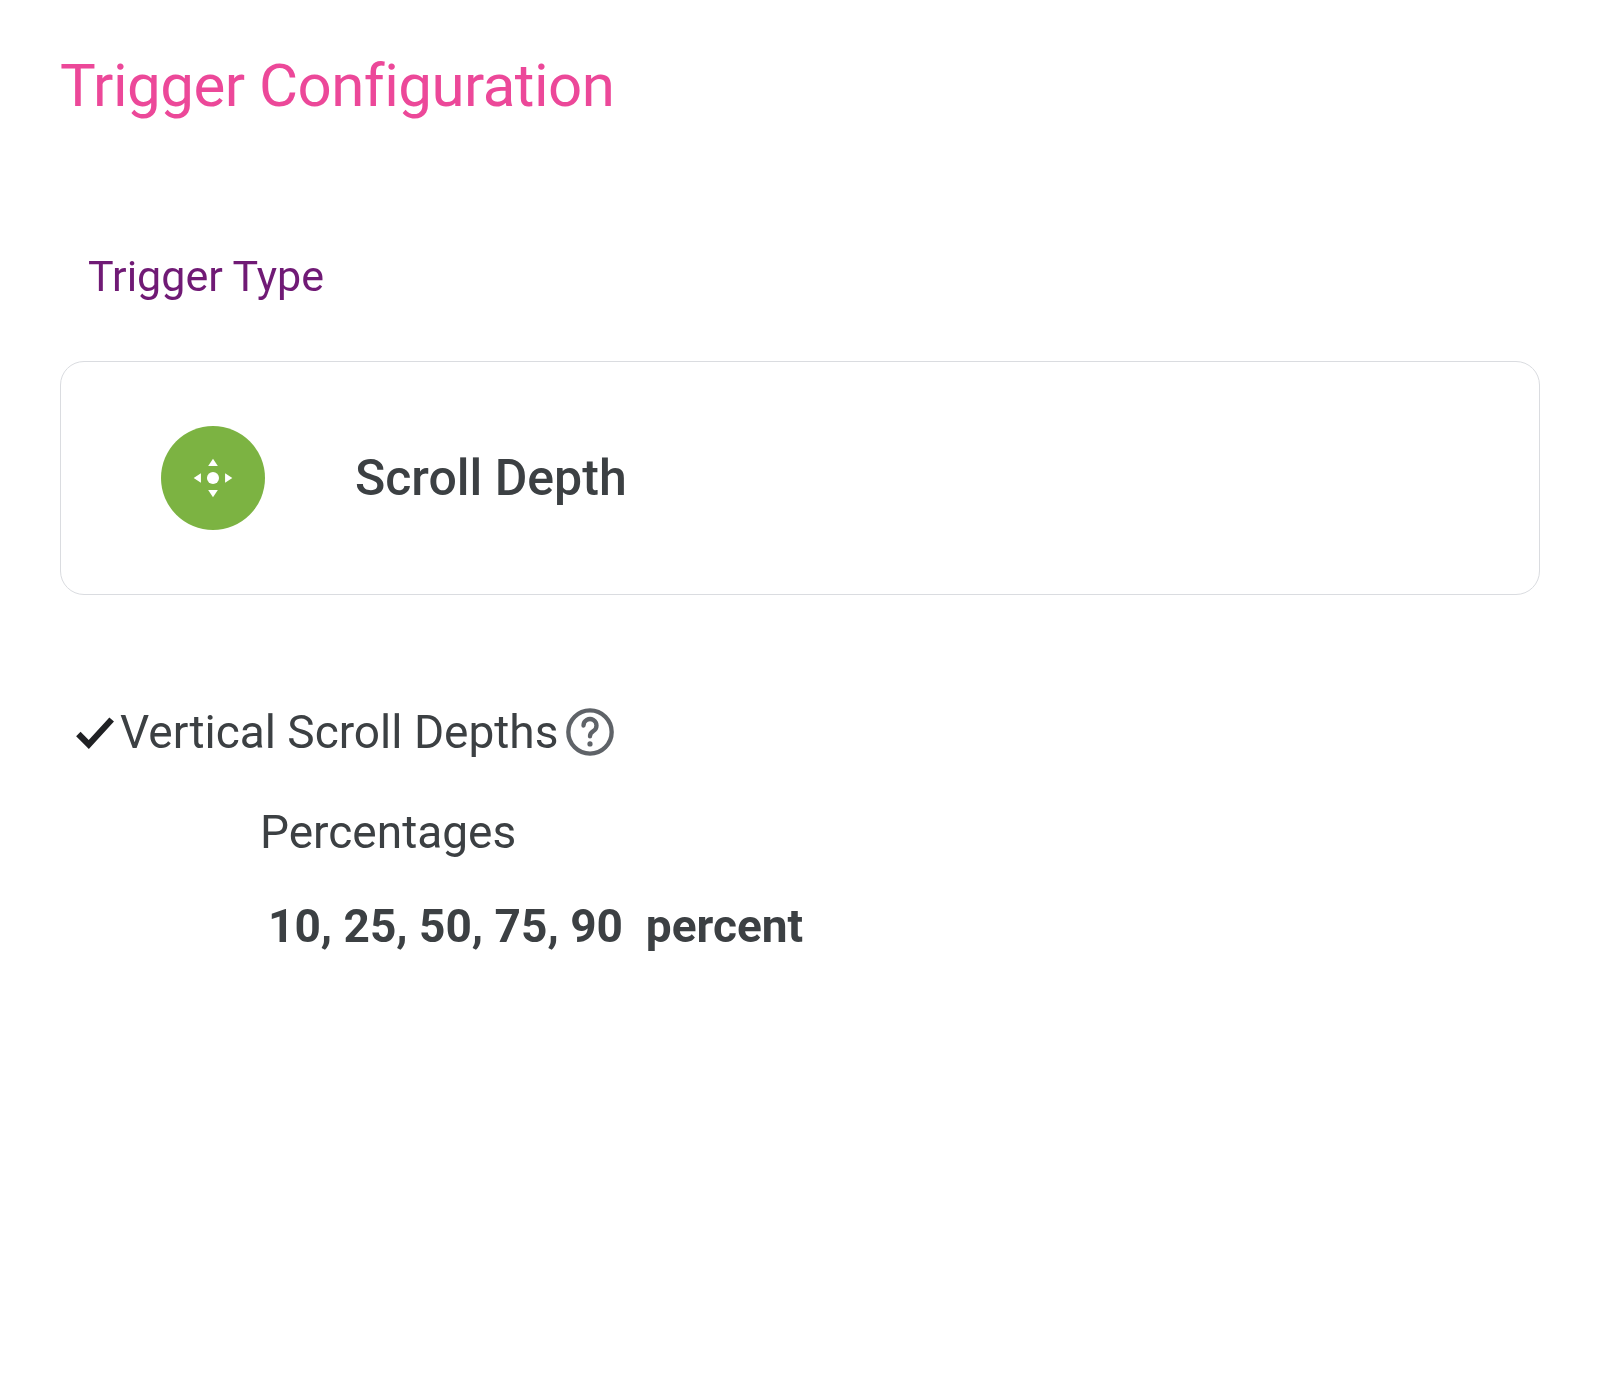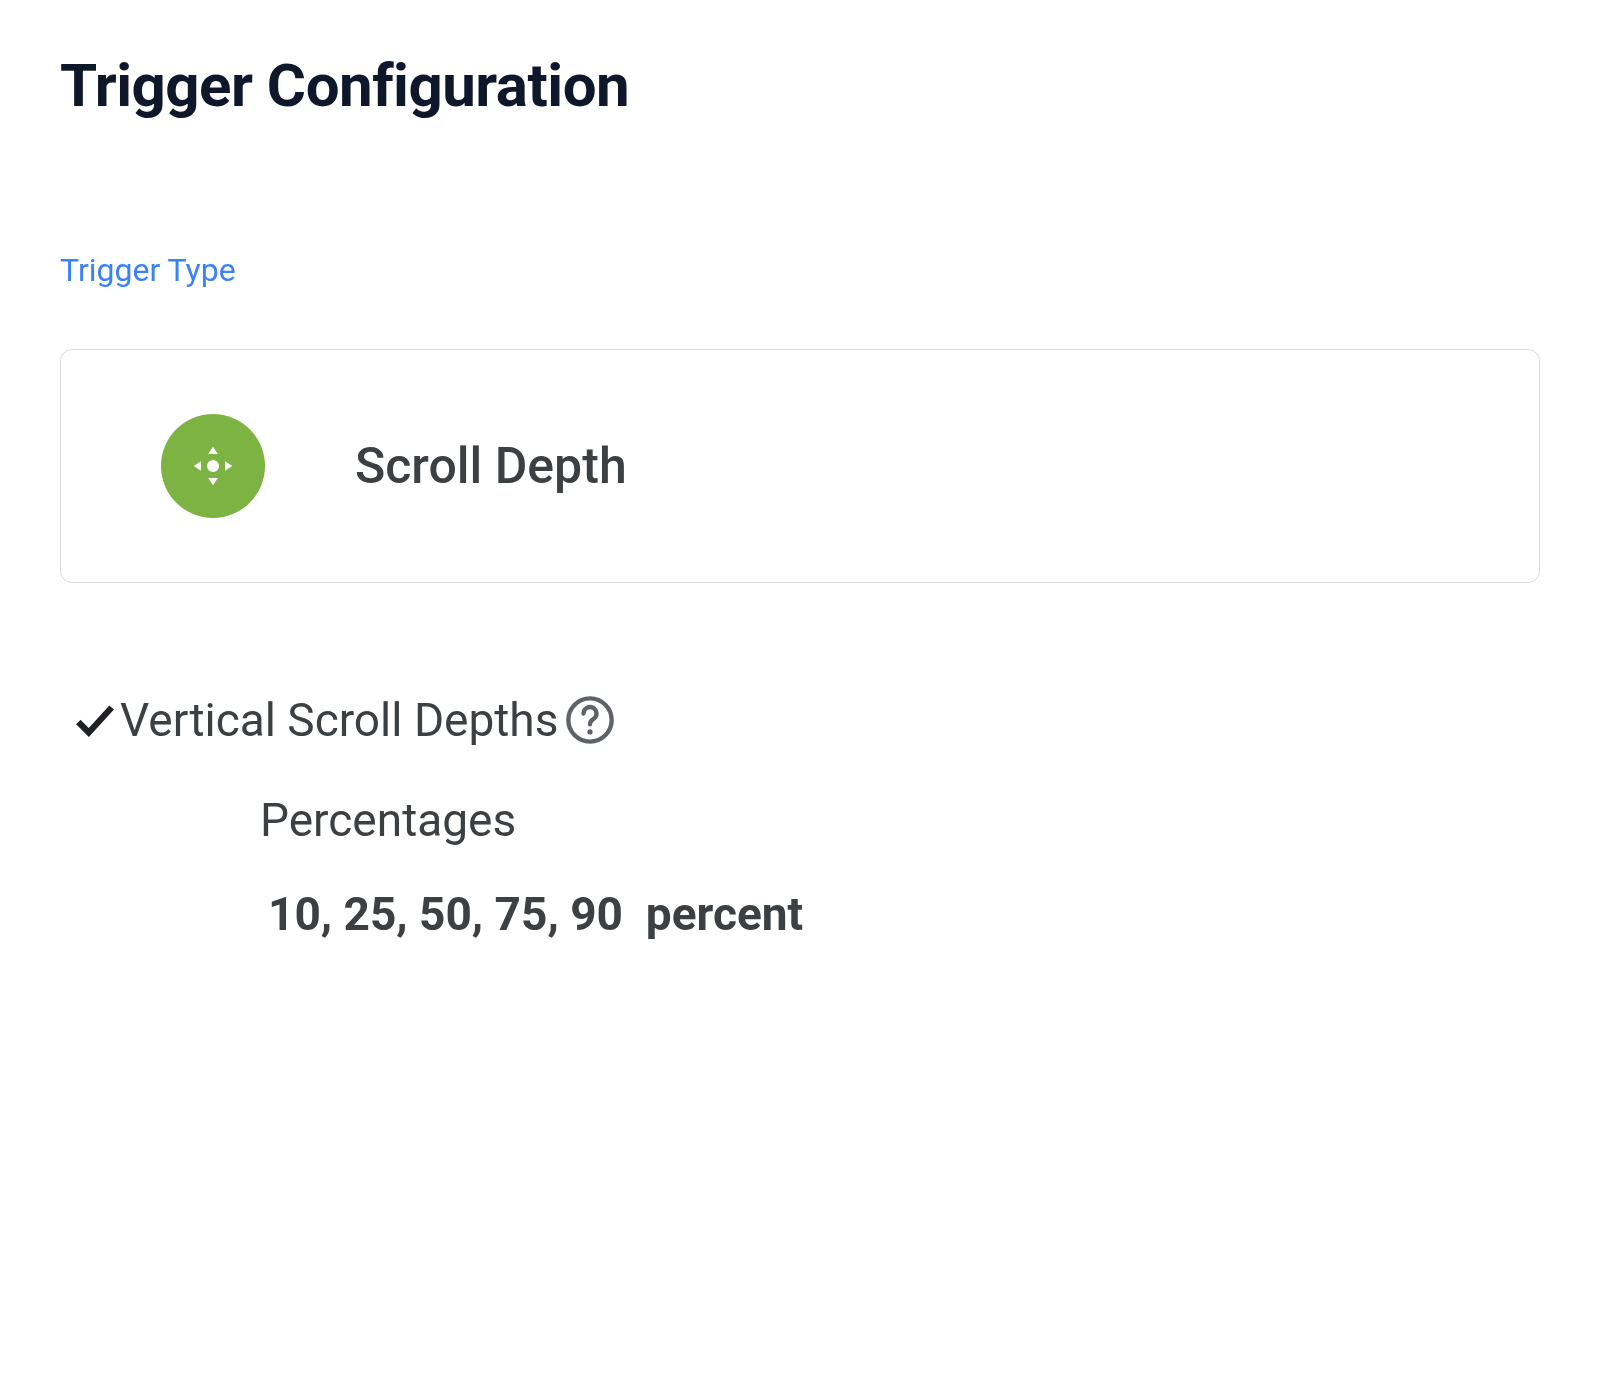--- a/index.html
+++ b/index.html
@@ -10,34 +10,35 @@
     body {
       font-family: 'Google Sans', Roboto, Arial, sans-serif;
       background: #ffffff;
       width: 1600px;
       height: 1394px;
       padding: 50px 60px;
       color: #202124;
     }
     .section-title {
       font-size: 60px;
-      font-weight: 700;
-      color: #0f172a;
+      font-weight: 400;
+      color: #ec4899;
       margin-bottom: 130px;
       letter-spacing: -0.5px;
     }
     .field-label {
-      font-size: 32px;
+      font-size: 43px;
       font-weight: 400;
-      color: #3b82f6;
+      color: #701a75;
       margin-bottom: 60px;
+      margin-left: 28px;
     }
     .trigger-type-card {
       border: 1px solid #dadce0;
-      border-radius: 12px;
+      border-radius: 24px;
       padding: 64px 100px;
       display: flex;
       align-items: center;
       gap: 90px;
       margin-bottom: 110px;
       cursor: pointer;
     }
     .trigger-icon-circle {
       width: 104px;
       height: 104px;

